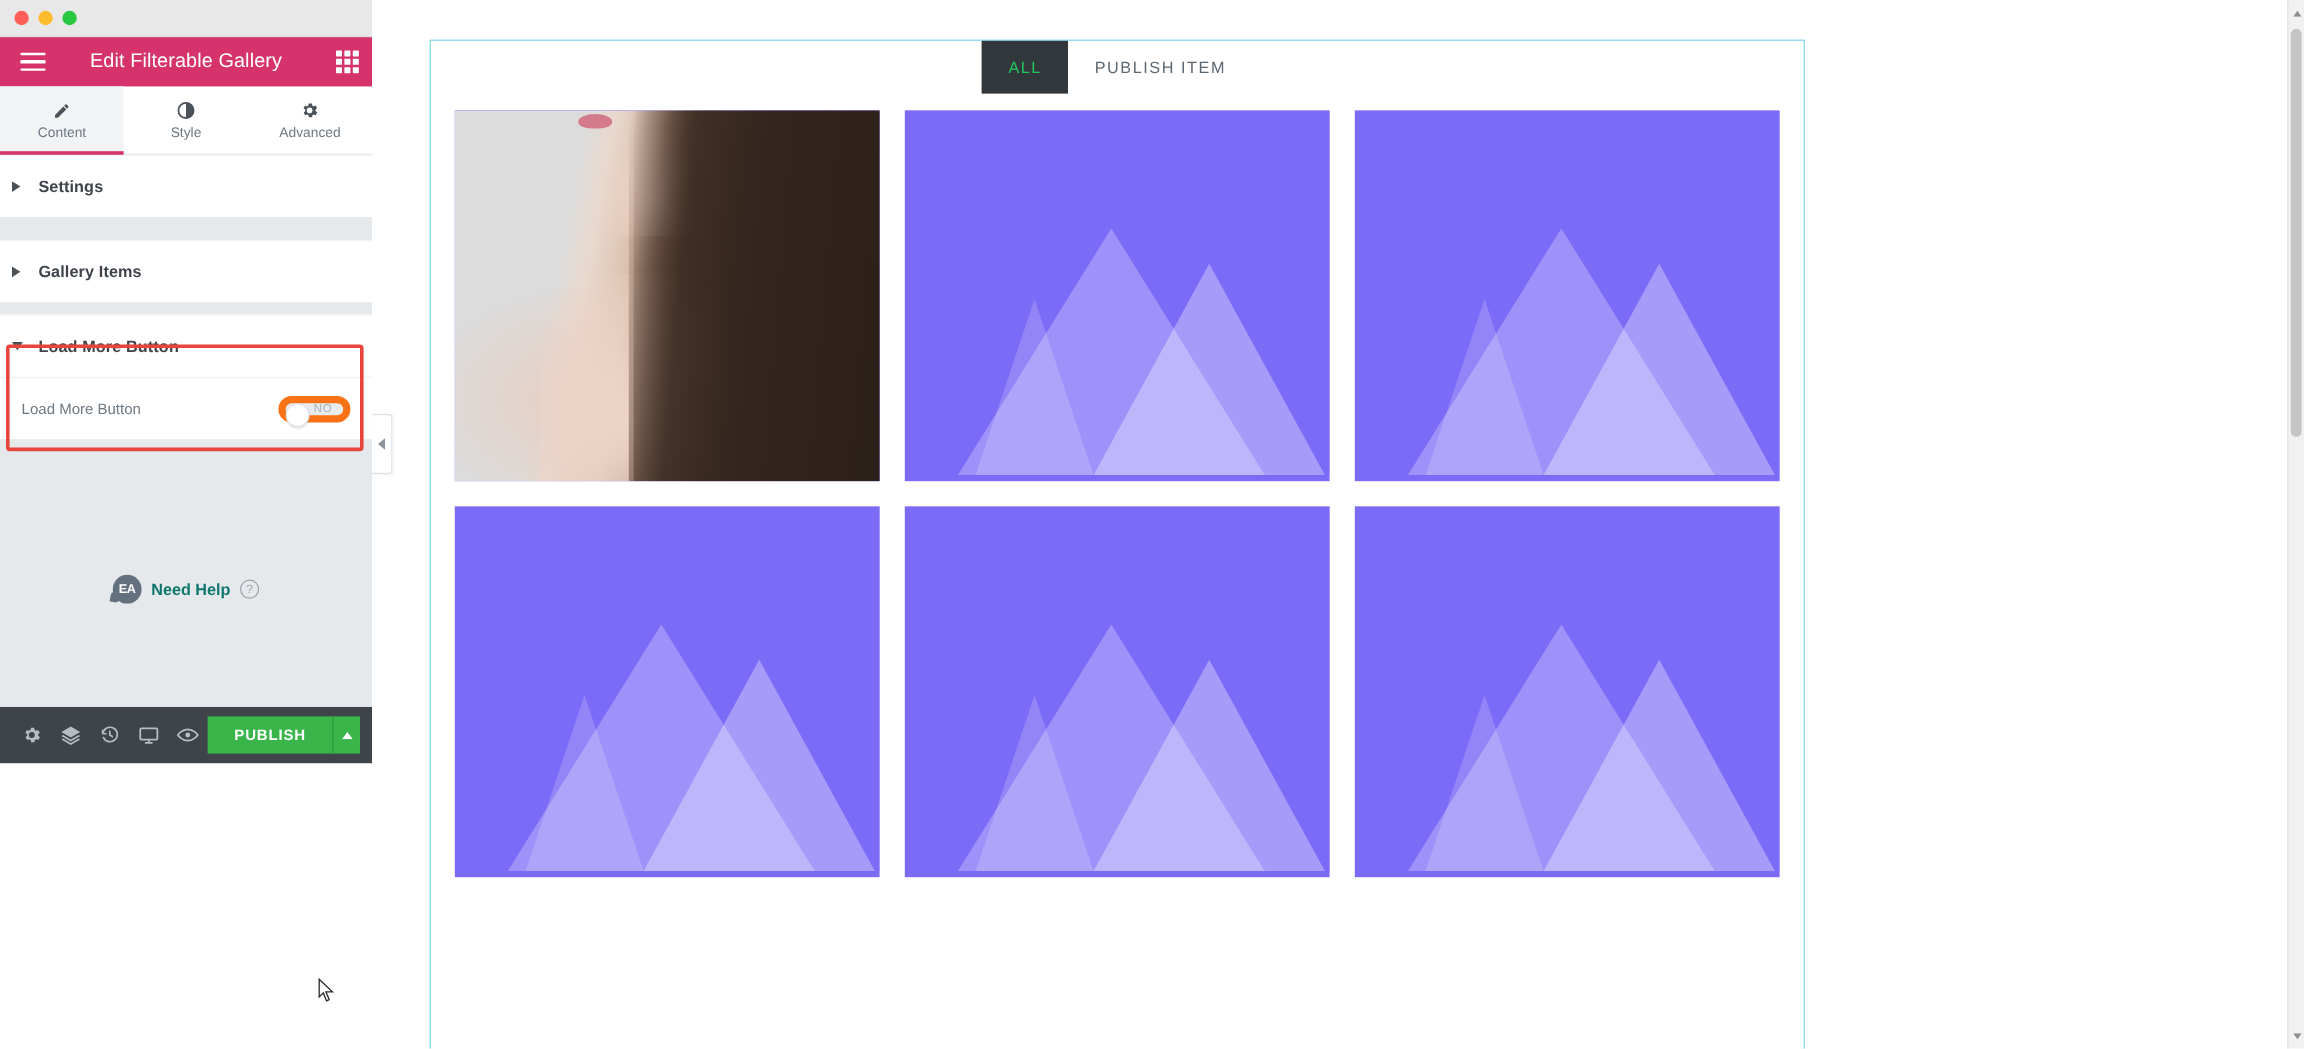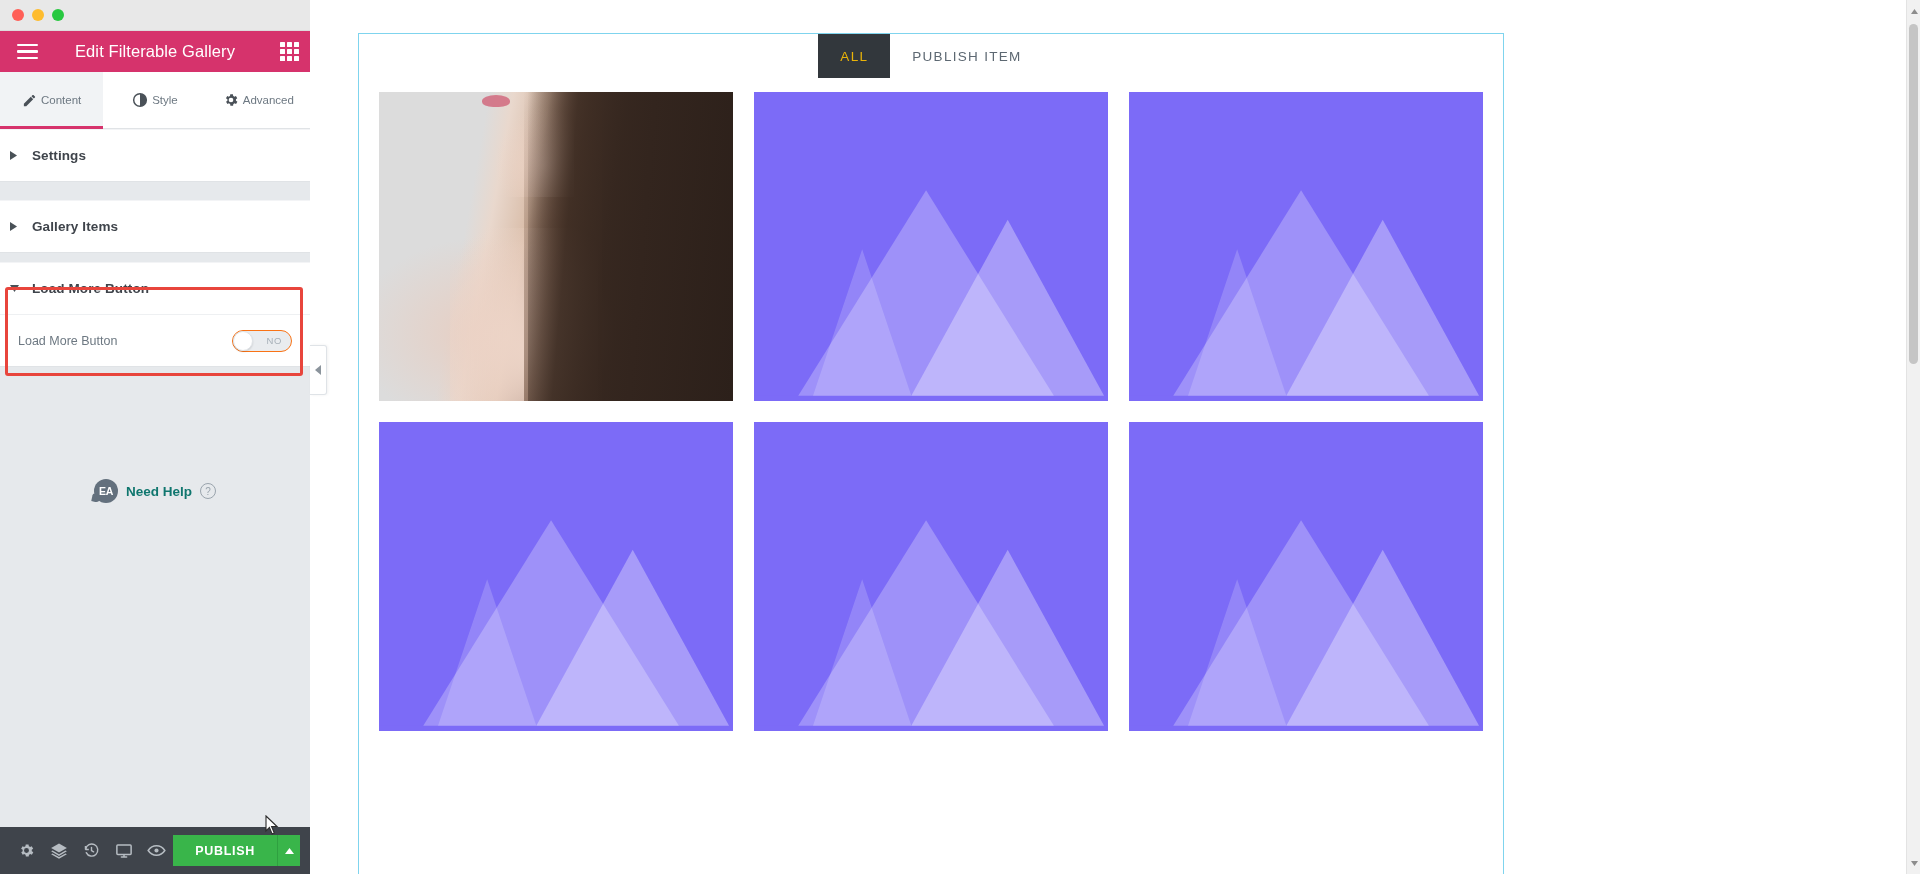--- a/index.html
+++ b/index.html
@@ -7,21 +7,21 @@
     width: 1920px; height: 874px;
     overflow: hidden;
     font-family: "Liberation Sans", sans-serif;
     background: #ffffff;
   }
   #root { position: relative; width: 1920px; height: 874px; }
 
   
   .panel {
     position: absolute; left: 0; top: 0;
-    width: 310px; height: 874px;
+    width: 310px; height: 636px;
     background: #e6e9ec;
     display: flex; flex-direction: column;
     z-index: 20;
   }
 
   
   .titlebar {
     height: 31px; background: #e8e8e8;
     display: flex; align-items: center; padding-left: 12px;
     flex: 0 0 auto;
@@ -58,21 +58,21 @@
   }
   .grid-icon i { background: #fff; border-radius: .5px; display: block; }
 
   
   .tabs {
     height: 57px; background: #ffffff;
     display: flex; flex: 0 0 auto;
     border-bottom: 1px solid #e0e3e6;
   }
   .tab {
-    flex: 1; display: flex; flex-direction: row;
+    flex: 1; display: flex; flex-direction: column;
     align-items: center; justify-content: center; gap: 4px;
     cursor: pointer; position: relative;
     color: #6d7882; font-size: 11.5px;
   }
   .tab.active { background: #f1f3f5; }
   .tab.active::after {
     content: ""; position: absolute; left: 0; right: 0; bottom: -1px;
     height: 3px; background: #d6336c;
   }
   .tab .ticon { height: 17px; display: flex; align-items: center; justify-content: center; }
@@ -110,21 +110,21 @@
   .sec-body { background: #ffffff; border-top: 1px solid #eef0f2; }
   .ctrl-row {
     height: 51px; display: flex; align-items: center;
     padding: 0 18px 0 18px; justify-content: space-between;
   }
   .ctrl-label { font-size: 12.5px; color: #6d7882; }
 
   
   .switch {
     width: 60px; height: 22px; border-radius: 11px;
-    background: #e9ecef; border: 1px solid #f97316;
+    background: #e9ecef; border: 6px solid #f97316;
     display: flex; align-items: center; cursor: pointer;
     position: relative;
   }
   .switch .knob {
     width: 20px; height: 20px; border-radius: 50%;
     background: #ffffff; border: 1px solid #dfe3e7;
     position: absolute; left: 0px; top: 0px;
     box-shadow: 0 1px 2px rgba(0,0,0,.12);
   }
   .switch .sw-text {
@@ -208,21 +208,21 @@
   }
   .filter-bar {
     height: 44px; display: flex; align-items: stretch; justify-content: center;
     margin-top: 0;
   }
   .filter-item {
     display: flex; align-items: center; justify-content: center;
     padding: 0 22px; font-size: 13.5px; letter-spacing: 1.3px;
     color: #5d6872; cursor: pointer; user-select: none;
   }
-  .filter-item.active { background: #32373c; color: #eab308; text-align: center; }
+  .filter-item.active { background: #32373c; color: #22c55e; text-align: center; }
 
   .gallery {
     display: grid;
     grid-template-columns: repeat(3, 1fr);
     gap: 21px;
     padding: 14px 20px 0 20px;
   }
   .gcell {
     position: relative; width: 100%; height: 309px;
     overflow: hidden; background: #7c6bf7;

